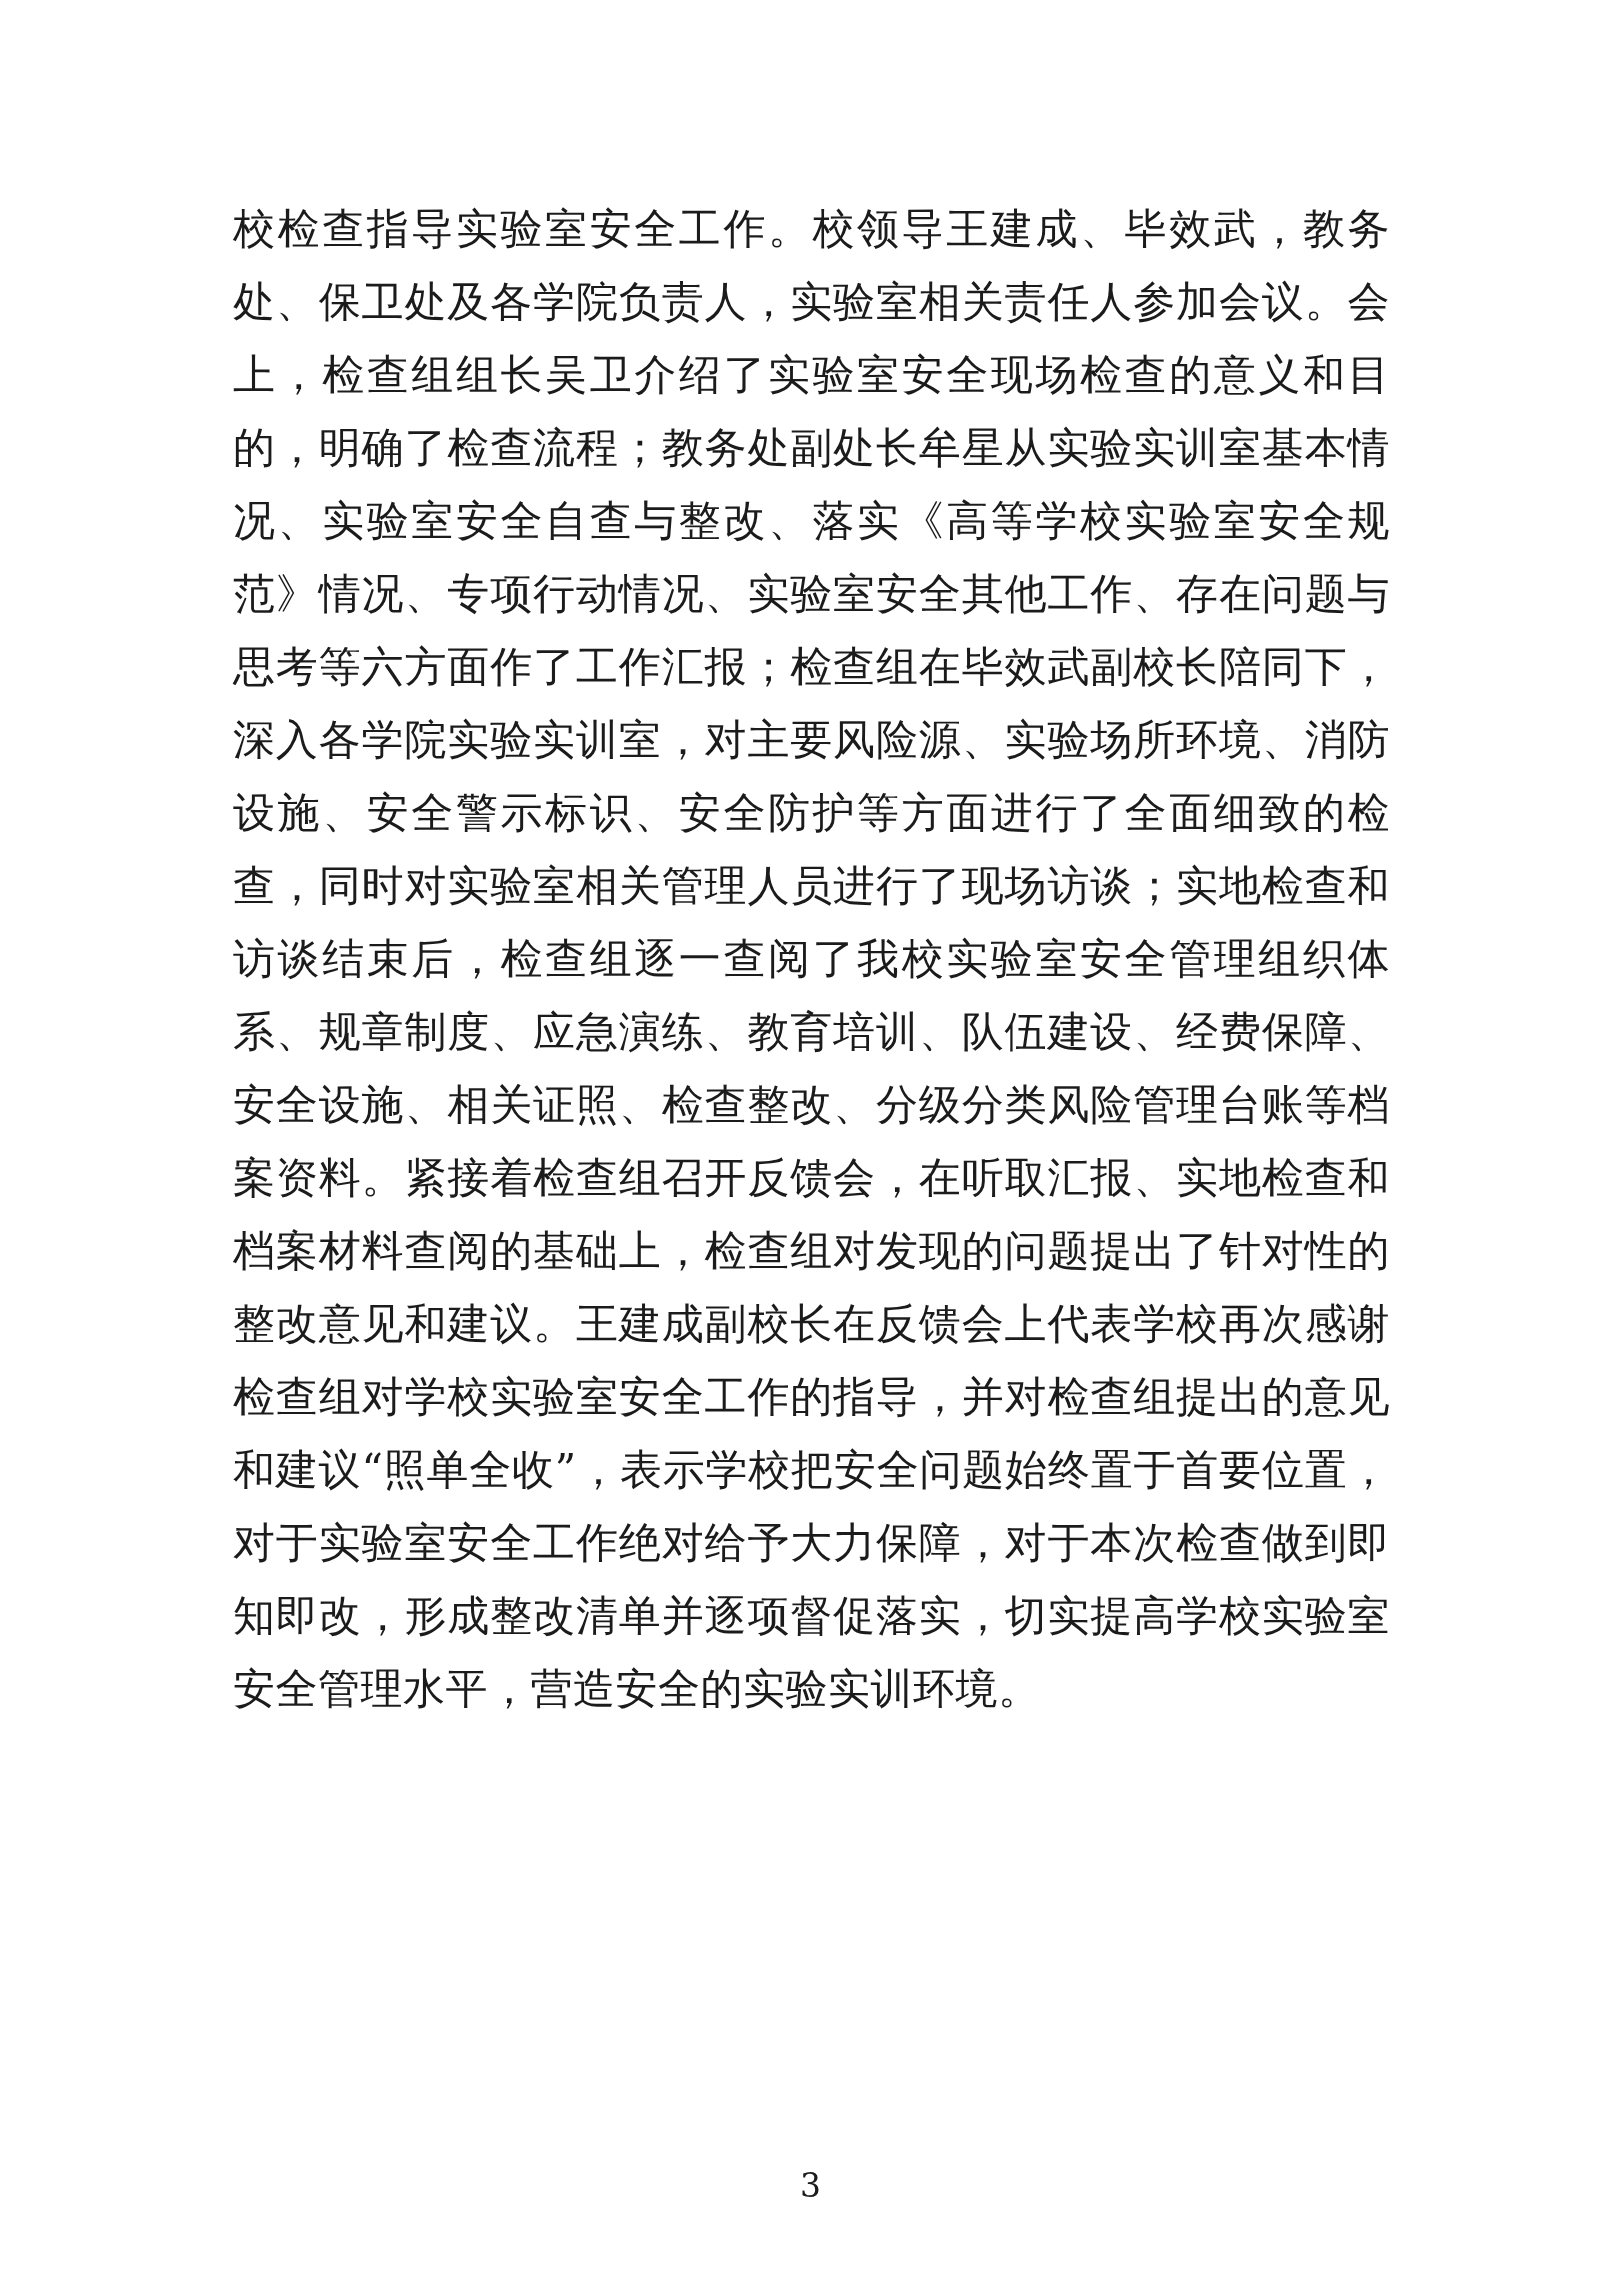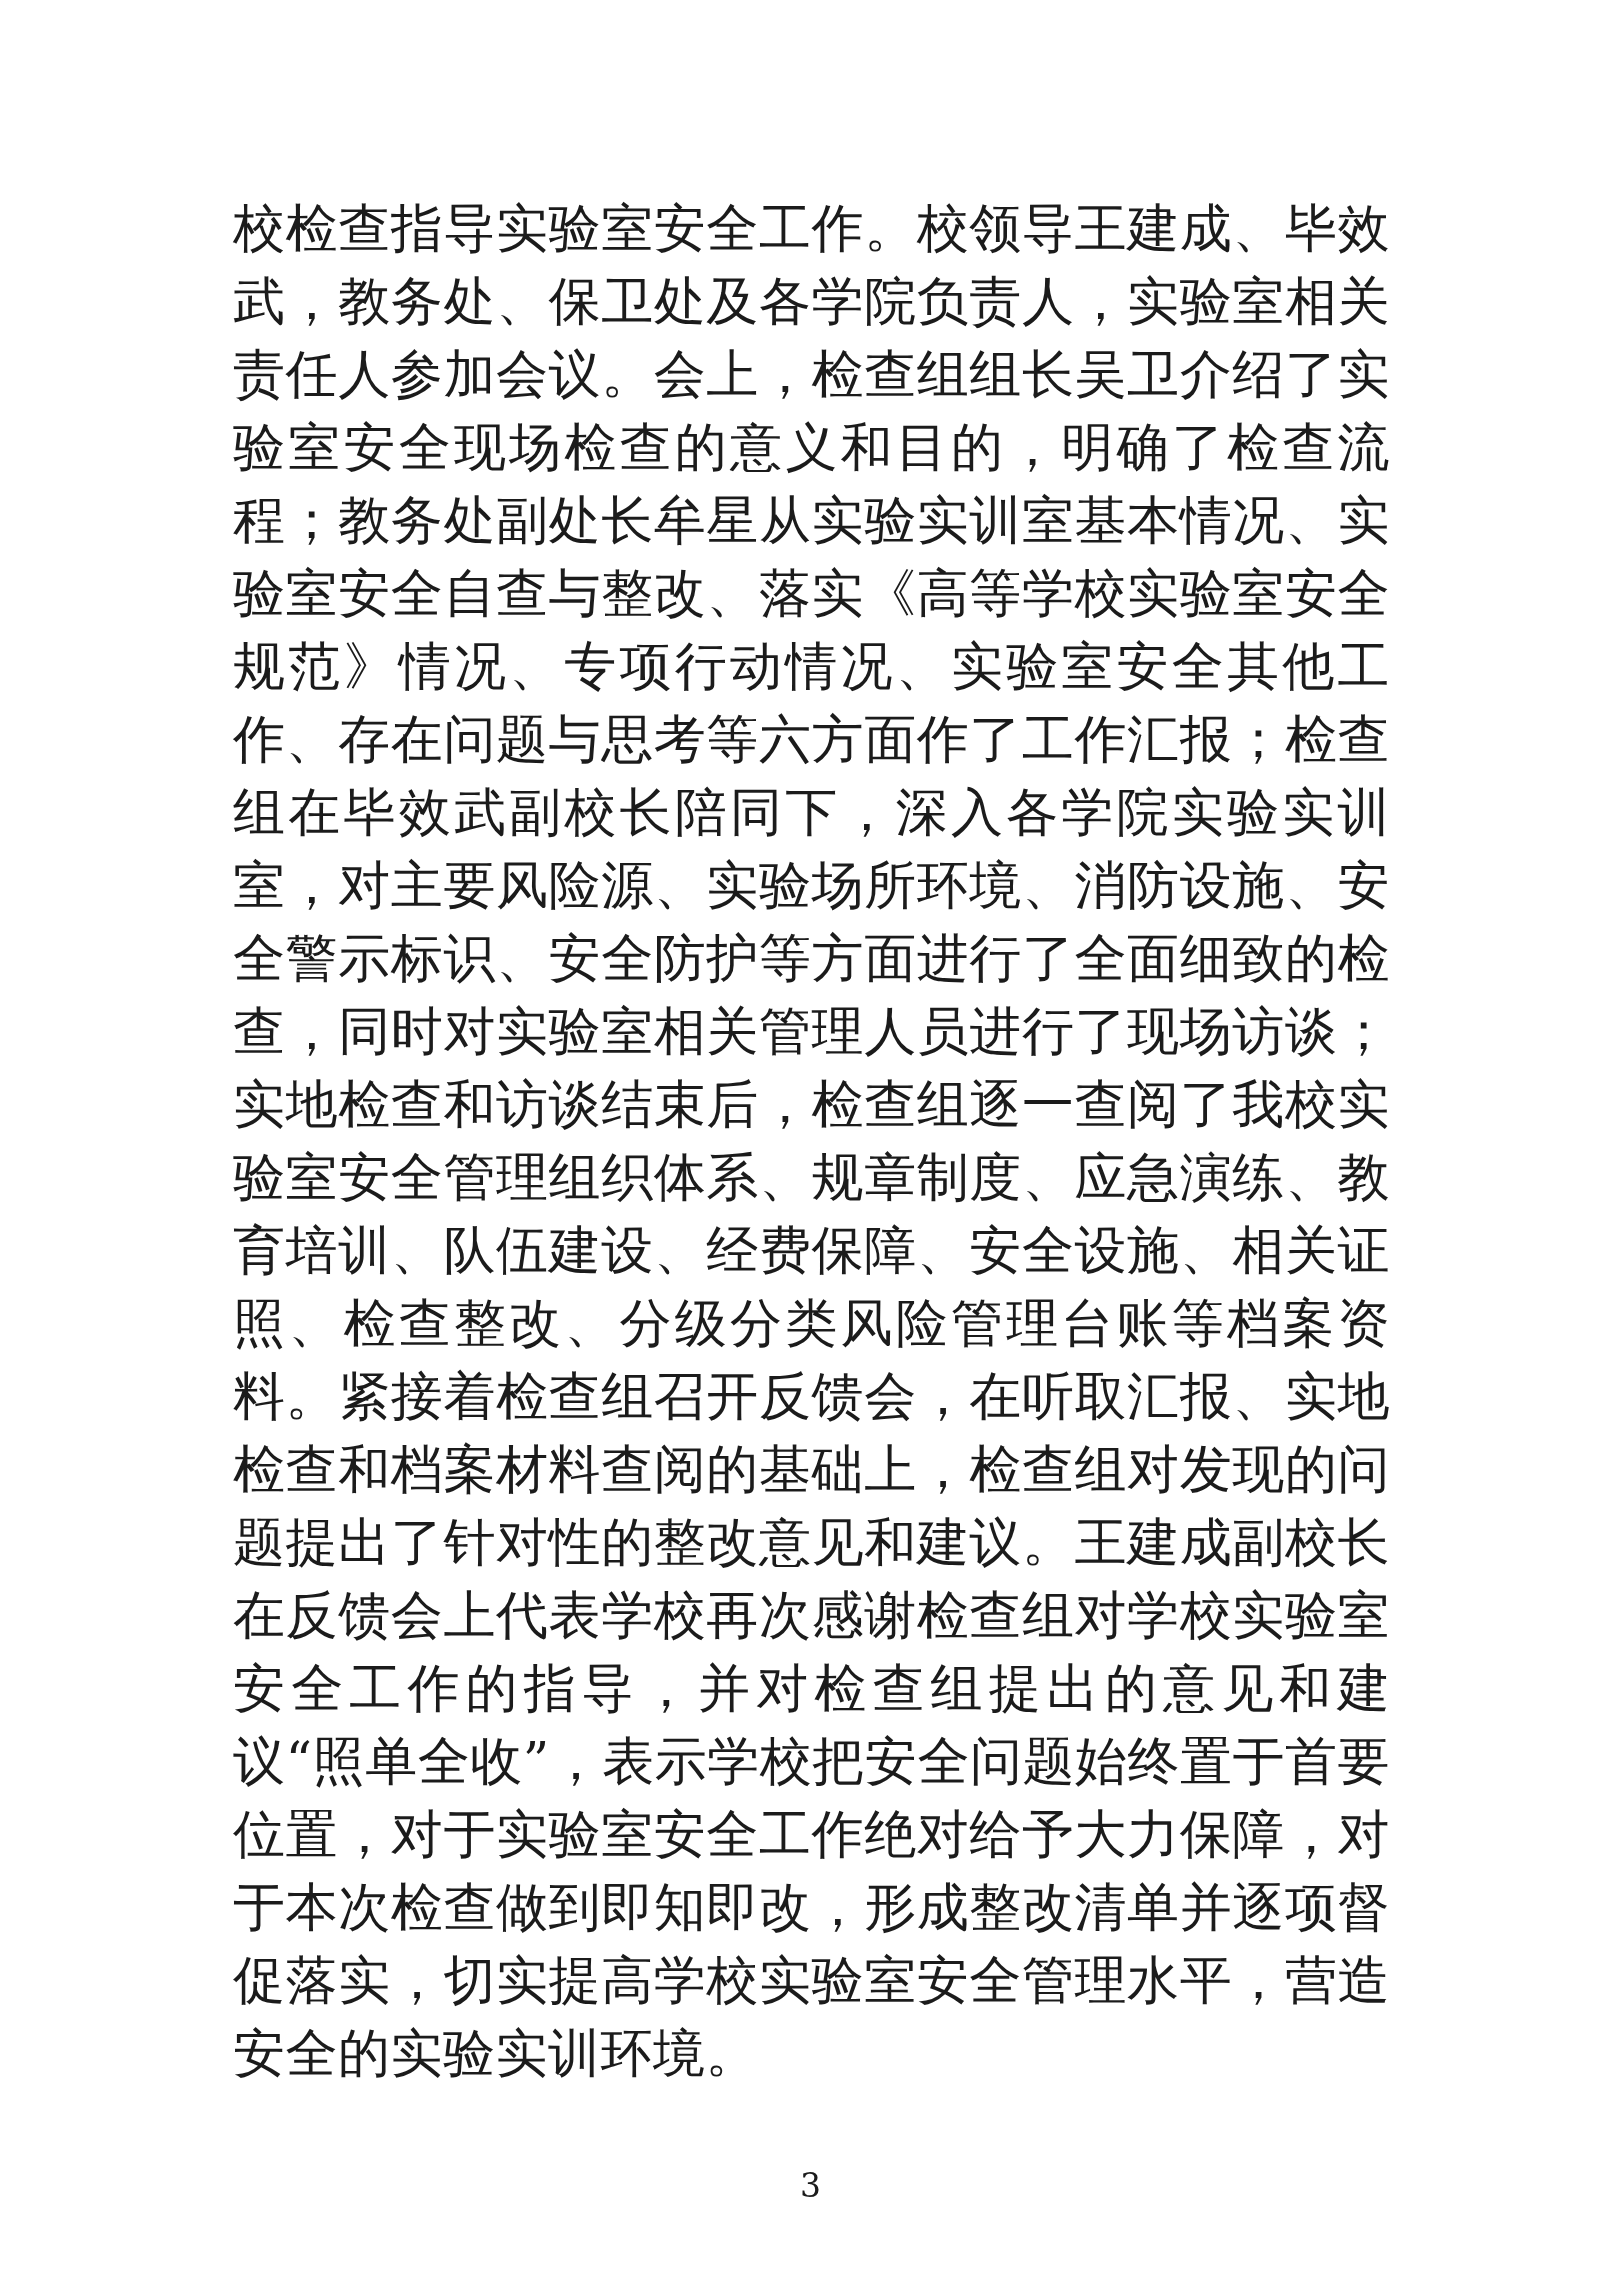--- a/index.html
+++ b/index.html
@@ -19,21 +19,21 @@
     position: relative;
     width: 1621px;
     height: 2293px;
     box-sizing: border-box;
   }
   .body-text {
     position: absolute;
     left: 233px;
     top: 192px;
     width: 1157px;
-    font-size: 52px;
+    font-size: 42px;
     line-height: 73px;
     text-align: justify;
     text-justify: inter-ideograph;
     letter-spacing: 0.5px;
     color: #1b1b1b;
     white-space: pre-wrap;
     font-family: "DejaVu Serif", "Liberation Serif", serif;
   }
   .page-number {
     position: absolute;

